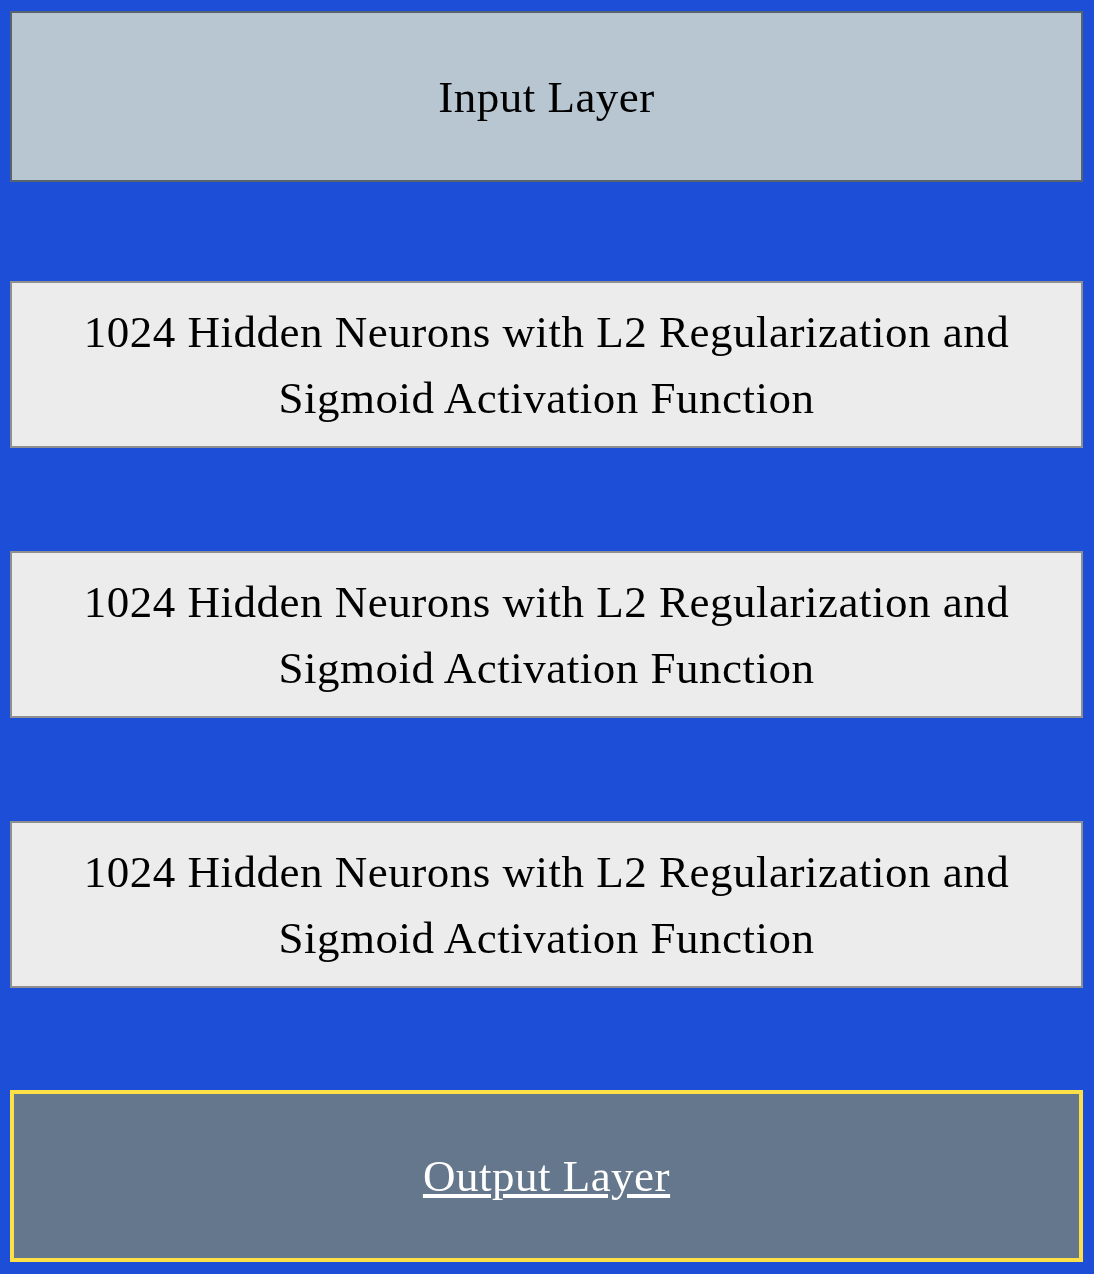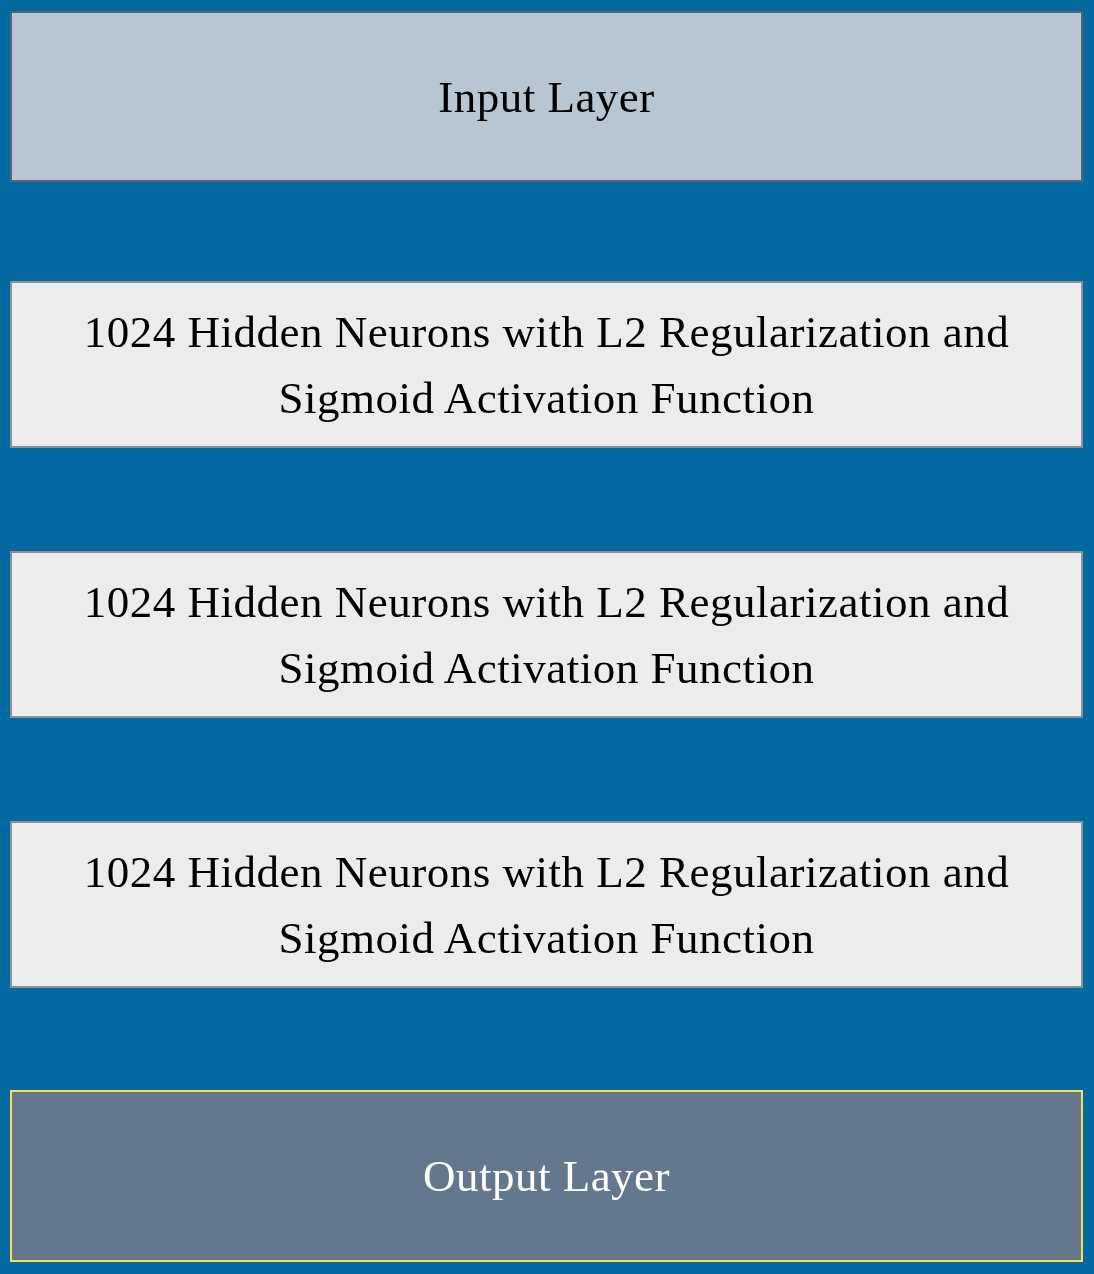--- a/index.html
+++ b/index.html
@@ -10,21 +10,21 @@
   body {
     width: 1094px;
     height: 1274px;
     overflow: hidden;
     font-family: "Liberation Serif", "DejaVu Serif", serif;
   }
   .diagram {
     position: relative;
     width: 1094px;
     height: 1274px;
-    background: #0369a1;
+    background: #1d4ed8;
   }
   .layer-box {
     position: absolute;
     left: 10px;
     width: 1073px;
     box-sizing: border-box;
     display: flex;
     align-items: center;
     justify-content: center;
     text-align: center;
@@ -47,22 +47,23 @@
     color: #000000;
     padding: 16px 20px;
   }
   .hidden-1 { top: 281px; height: 167px; }
   .hidden-2 { top: 551px; height: 167px; }
   .hidden-3 { top: 821px; height: 167px; }
   .output-layer {
     top: 1090px;
     height: 172px;
     background: #64778c;
-    border: 2px solid #fde047;
+    border: 4px solid #fde047;
     color: #ffffff;
+    text-decoration: underline;
   }
 </style>
 </head>
 <body>
 
 <div class="diagram">
 
   <div class="layer-box input-layer">
     <span class="layer-label">Input Layer</span>
   </div>

